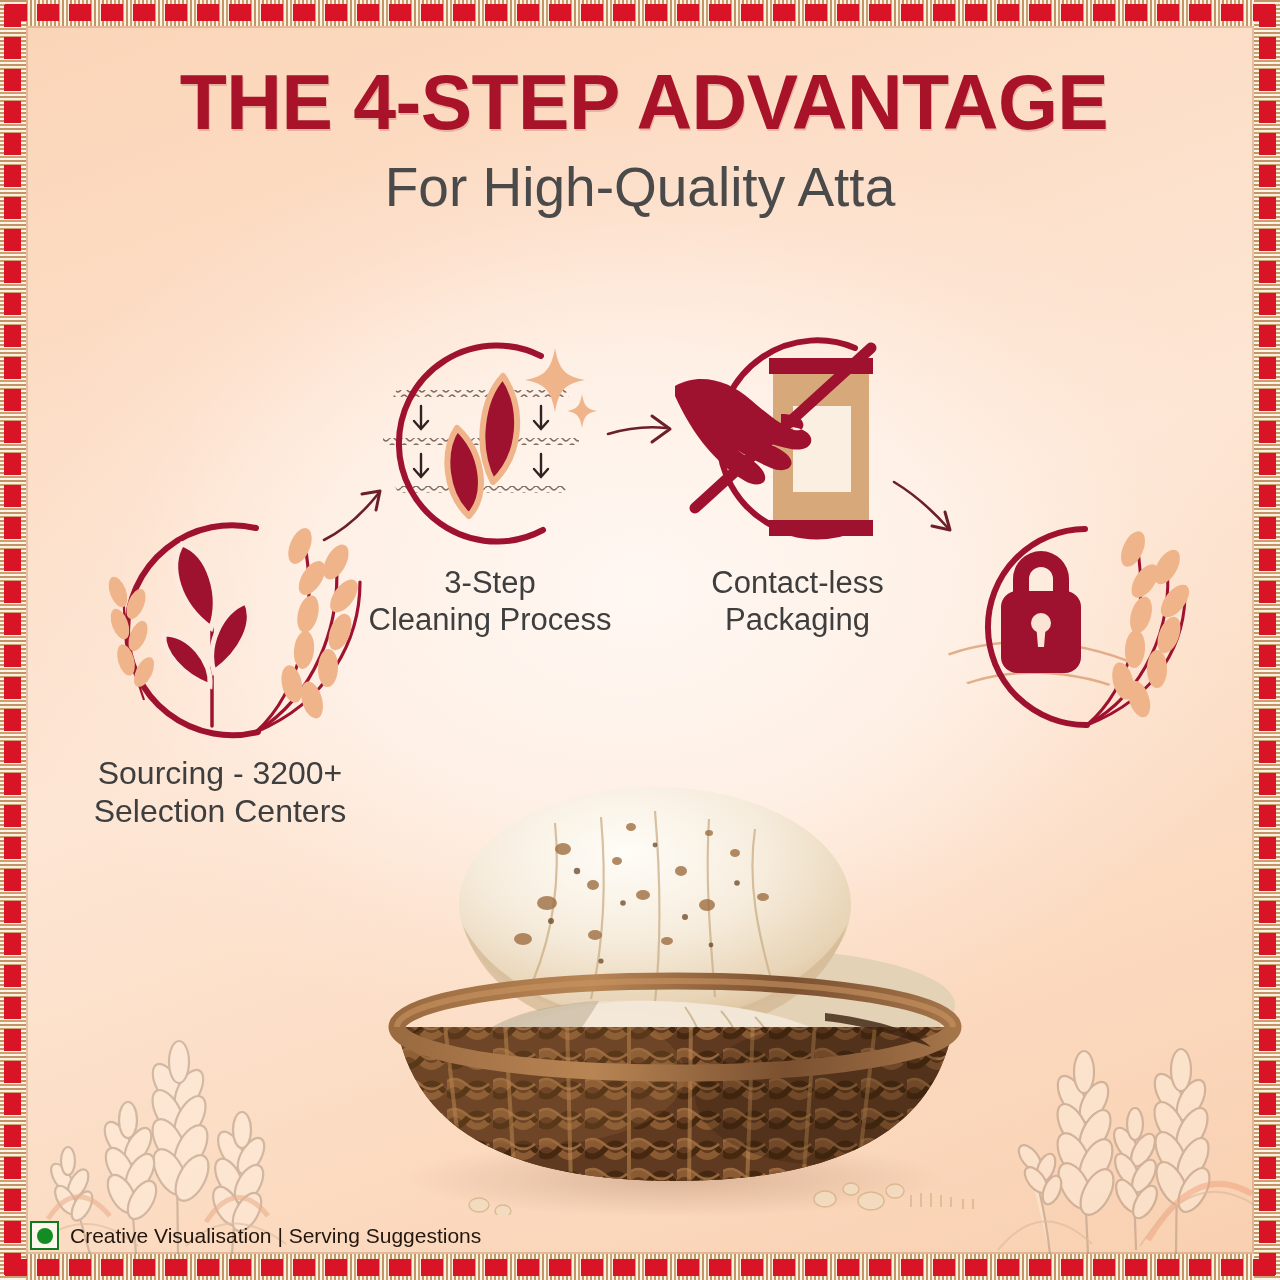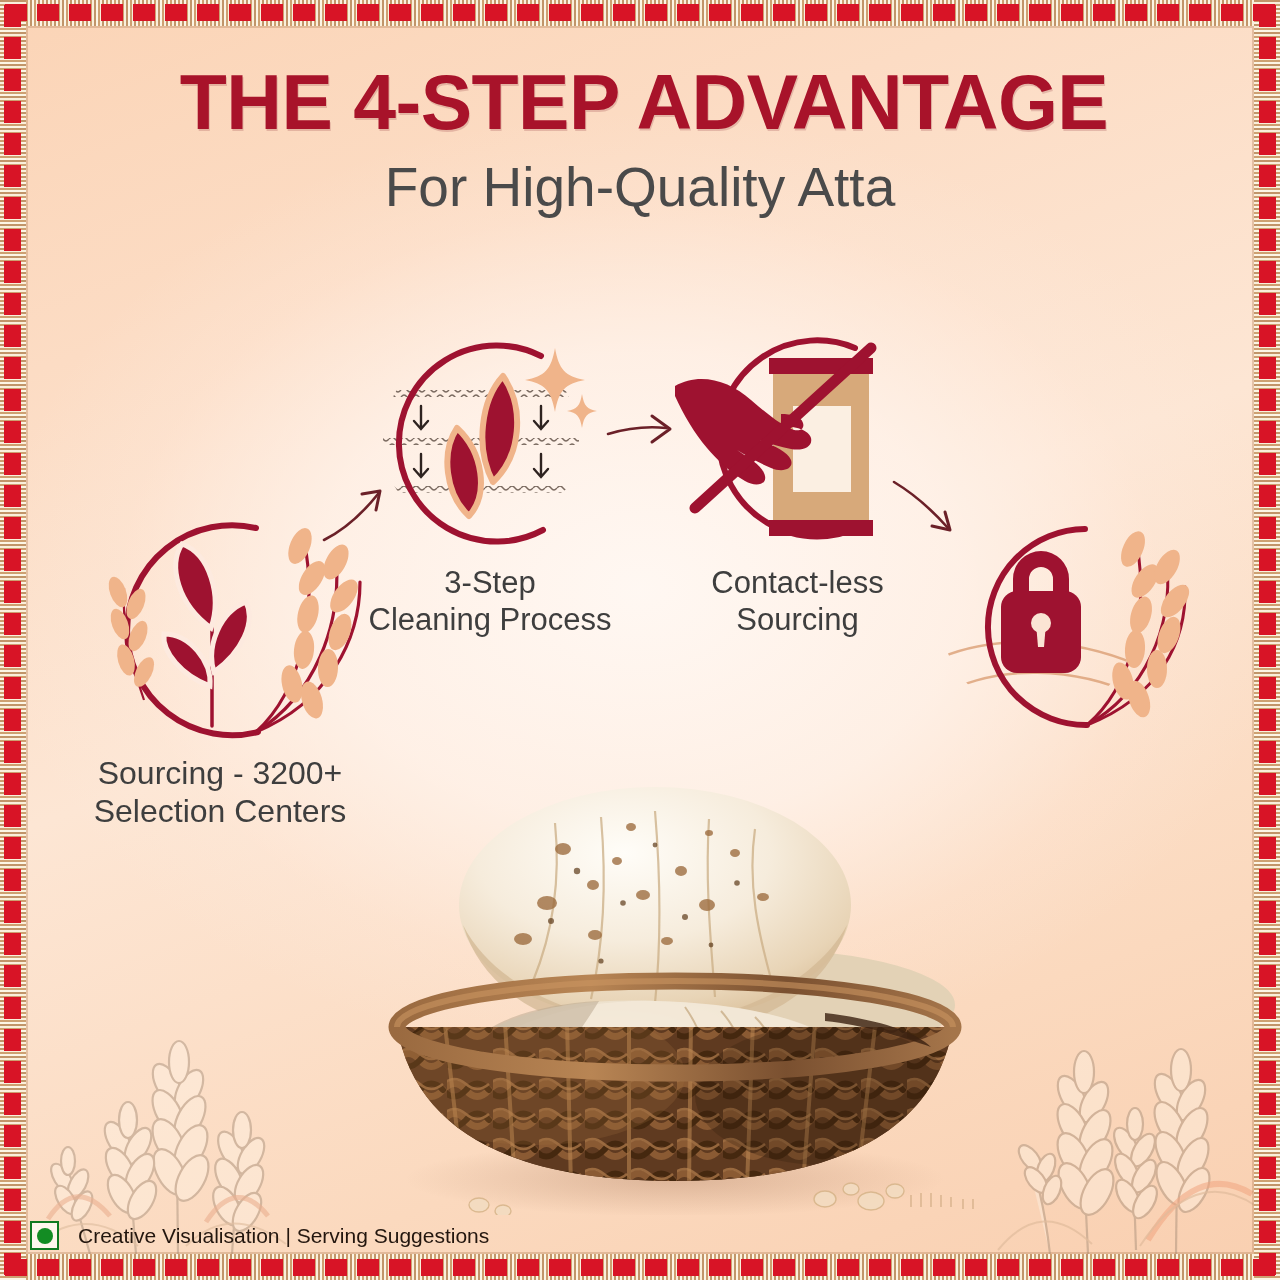--- a/index.html
+++ b/index.html
@@ -126,21 +126,21 @@
   .hero{ position:absolute; left:355px; top:775px; width:640px; height:440px; }
 
   
   .wheat-dec{ position:absolute; opacity:0.5; }
   .wheat-dec.left{ left:18px; bottom:22px; }
   .wheat-dec.right{ right:20px; bottom:22px; }
 
   
   .footer{
     position:absolute; left:30px; bottom:30px;
-    display:flex; align-items:center; gap:19px;
+    display:flex; align-items:center; gap:11px;
     z-index:45;
   }
   .veg-mark{
     width:29px; height:29px;
     border:2.5px solid #117A21;
     background:#FFF6EC;
     display:flex; align-items:center; justify-content:center;
   }
   .veg-dot{ width:16px; height:16px; border-radius:50%; background:#138C23; }
   .footer-text{ font-size:21px; color:#23160E; }
@@ -384,21 +384,21 @@
                    C 66 143 52 130 42 118
                    C 30 104 18 84 10 66 Z"></path>
         </g>
 
         <g stroke="#9E1230" stroke-width="11" stroke-linecap="round">
           <path d="M206 18 L30 178"></path>
         </g>
       </svg>
     </div>
     <div class="caption">Contact-less
-Sourcing</div>
+Packaging</div>
   </div>
 
   <div class="node n4">
     <div class="circlewrap">
       <svg width="260" height="235" viewBox="0 0 260 235">
         <defs>
           <clipPath id="clipCircle4">
               <circle cx="104" cy="112" r="98"></circle>
             </clipPath>
         </defs>

